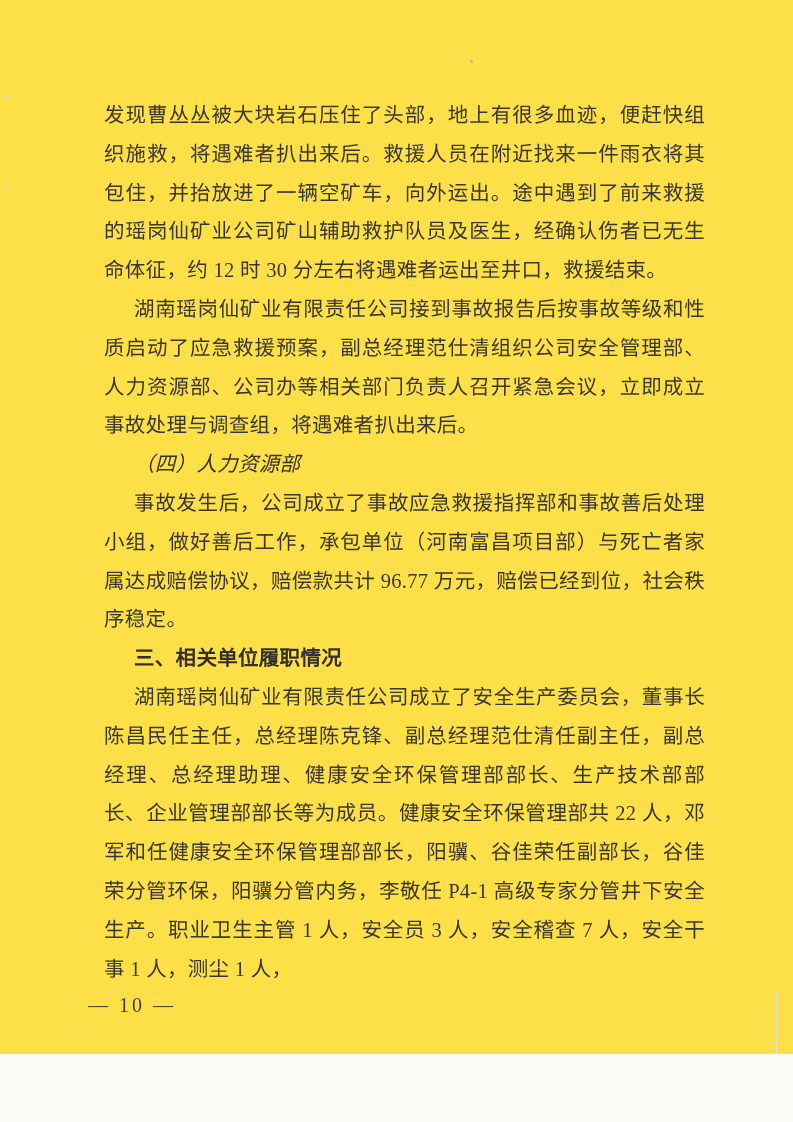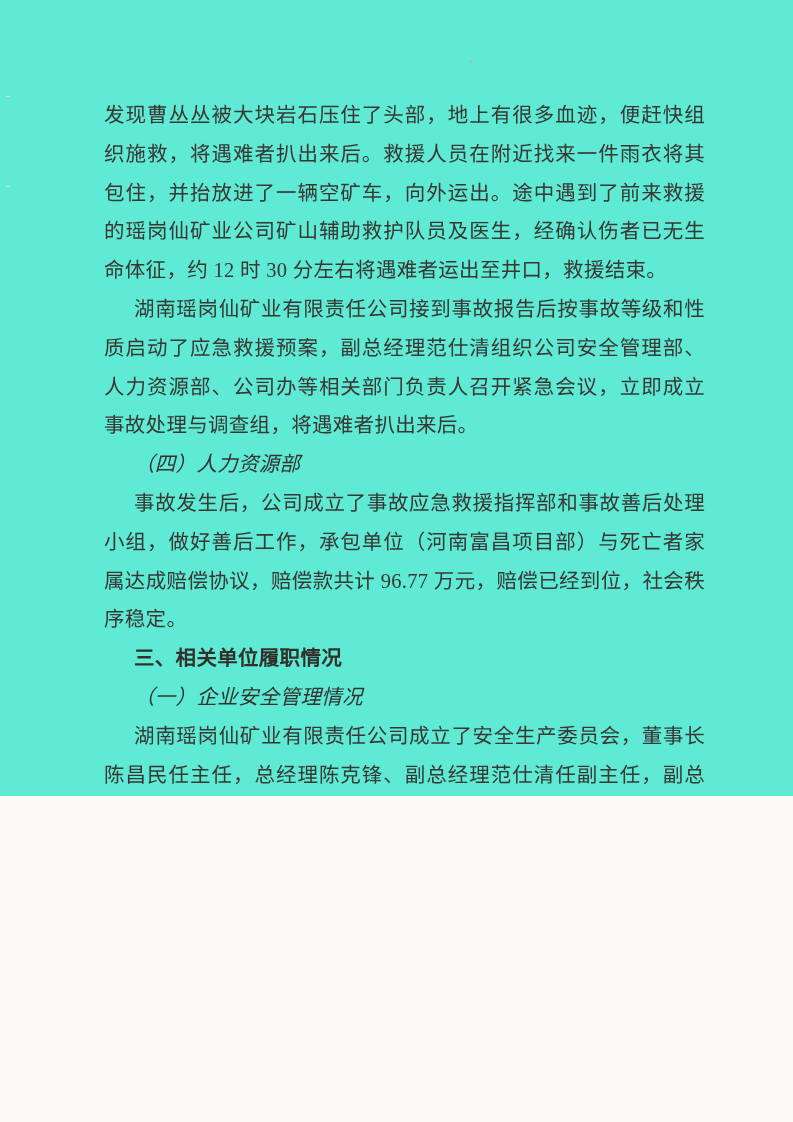--- a/index.html
+++ b/index.html
@@ -4,22 +4,22 @@
 <style>
   html, body {
     margin: 0;
     padding: 0;
     background: #fbfaf6;
     font-family: "Liberation Serif", "DejaVu Serif", serif;
   }
   .page {
     position: relative;
     width: 793px;
-    height: 796px;
-    background: #5eead4;
+    height: 1054px;
+    background: #fde047;
     overflow: hidden;
   }
   
   .text-col {
     position: absolute;
     left: 104px;
     top: 96px;
     width: 601px;
     font-size: 20.5px;
     line-height: 38.8px;
@@ -120,21 +120,20 @@
 <body>
 
 <div class="page">
 
   <div class="text-col">
     <p class="para">发现曹丛丛被大块岩石压住了头部，地上有很多血迹，便赶快组织施救，将遇难者扒出来后。救援人员在附近找来一件雨衣将其包住，并抬放进了一辆空矿车，向外运出。途中遇到了前来救援的瑶岗仙矿业公司矿山辅助救护队员及医生，经确认伤者已无生命体征，约 12 时 30 分左右将遇难者运出至井口，救援结束。</p>
     <p class="para-indent">湖南瑶岗仙矿业有限责任公司接到事故报告后按事故等级和性质启动了应急救援预案，副总经理范仕清组织公司安全管理部、人力资源部、公司办等相关部门负责人召开紧急会议，立即成立事故处理与调查组，将遇难者扒出来后。</p>
     <p class="subheading">（四）人力资源部</p>
     <p class="para-indent">事故发生后，公司成立了事故应急救援指挥部和事故善后处理小组，做好善后工作，承包单位（河南富昌项目部）与死亡者家属达成赔偿协议，赔偿款共计 96.77 万元，赔偿已经到位，社会秩序稳定。</p>
     <p class="section-heading">三、相关单位履职情况</p>
-    <p class="subheading">（一）企业安全管理情况</p>
     <p class="para-indent">湖南瑶岗仙矿业有限责任公司成立了安全生产委员会，董事长陈昌民任主任，总经理陈克锋、副总经理范仕清任副主任，副总经理、总经理助理、健康安全环保管理部部长、生产技术部部长、企业管理部部长等为成员。健康安全环保管理部共 22 人，邓军和任健康安全环保管理部部长，阳骥、谷佳荣任副部长，谷佳荣分管环保，阳骥分管内务，李敬任 P4-1 高级专家分管井下安全生产。职业卫生主管 1 人，安全员 3 人，安全稽查 7 人，安全干事 1 人，测尘 1 人，</p>
   </div>
 
   <div class="page-number">— 10 —</div>
 
   <div class="scan-bottom-edge"></div>
   <div class="scan-bottom-edge-dark"></div>
   <div class="scan-right-edge"></div>
   <div class="speck-1"></div>
   <div class="speck-2"></div>

